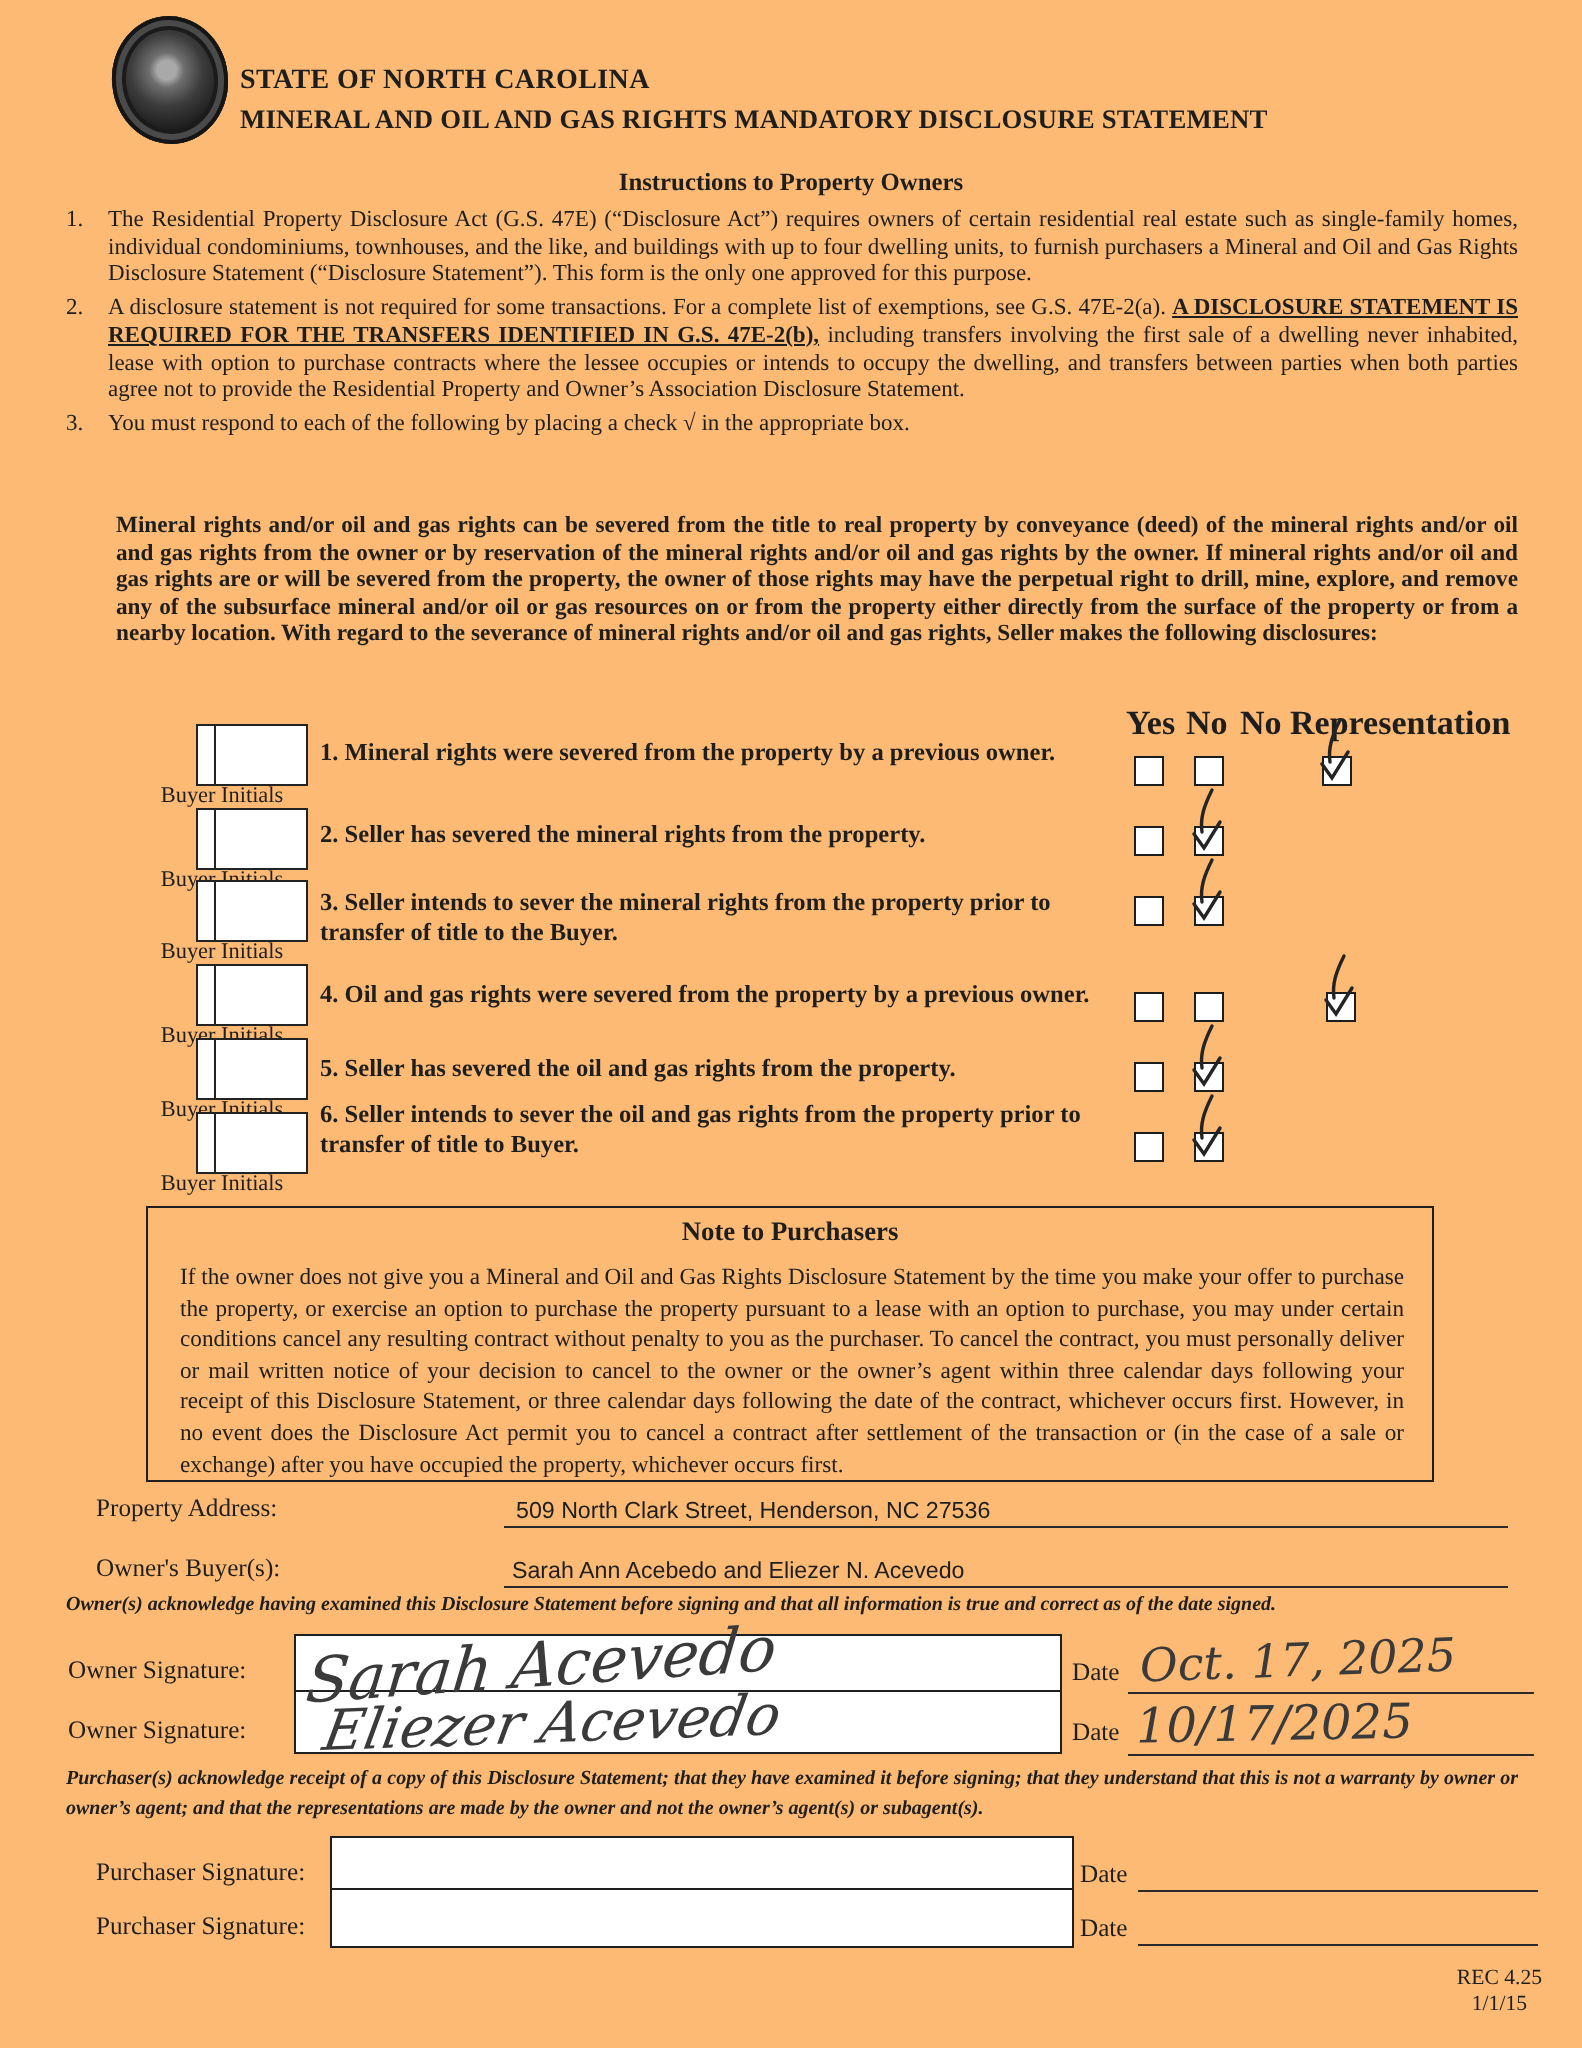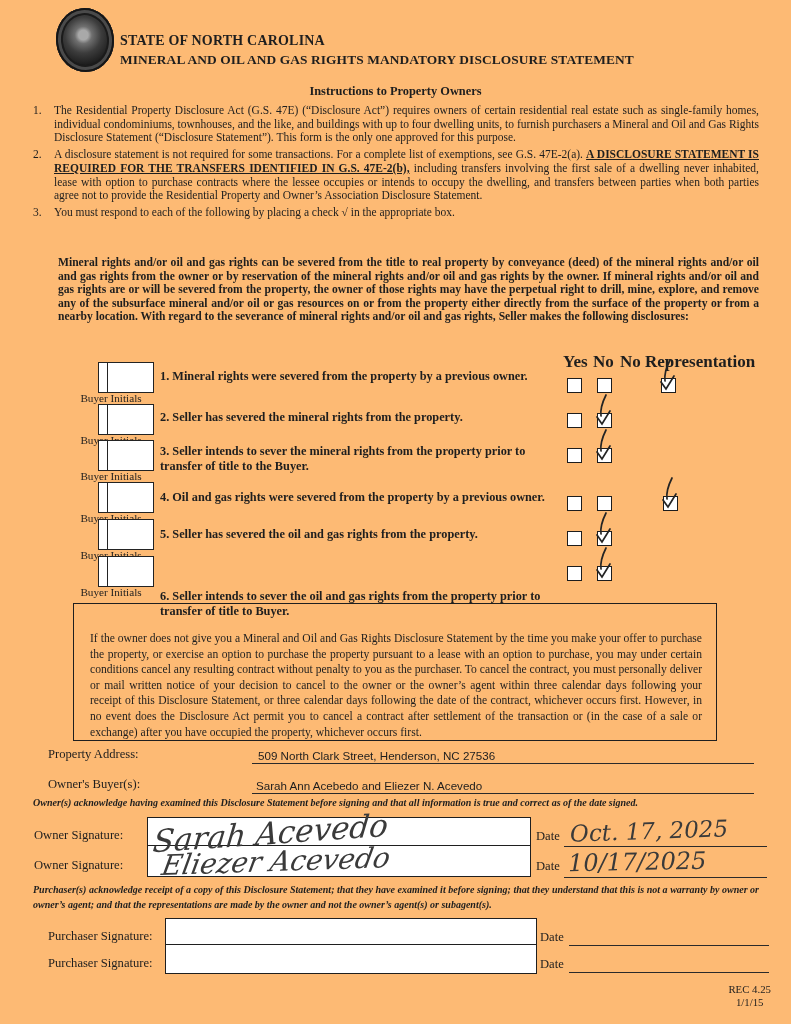--- a/index.html
+++ b/index.html
@@ -171,31 +171,32 @@
         </svg>
     </div>
   </div>
 
   <div>
     <div class="initpair" style="top:556px;">
       <div class="ibox"></div>
       <div class="ibox b2"></div>
       <div class="ilabel">Buyer Initials</div>
     </div>
-    <div class="itext" style="top:589px;">6. Seller intends to sever the oil and gas rights from the property prior to transfer of title to Buyer.</div>
+    <div class="itext" style="top:550px;">6. Seller intends to sever the oil and gas rights from the property prior to transfer of title to Buyer.</div>
     <div class="cb" style="left:567px;top:566px;"></div>
     <div class="cb" style="left:597px;top:566px;">
       <svg class="tick" viewBox="0 0 25 37">
           <path d="M13,2 C9,10 7,16 8,23"></path>
           <path d="M4,24 L9,31 L17,18"></path>
         </svg>
     </div>
   </div>
 
   <div class="notebox">
+    <div class="notetitle">Note to Purchasers</div>
     <div class="notebody">If the owner does not give you a Mineral and Oil and Gas Rights Disclosure Statement by the time you make your offer to purchase the property, or exercise an option to purchase the property pursuant to a lease with an option to purchase, you may under certain conditions cancel any resulting contract without penalty to you as the purchaser. To cancel the contract, you must personally deliver or mail written notice of your decision to cancel to the owner or the owner’s agent within three calendar days following your receipt of this Disclosure Statement, or three calendar days following the date of the contract, whichever occurs first. However, in no event does the Disclosure Act permit you to cancel a contract after settlement of the transaction or (in the case of a sale or exchange) after you have occupied the property, whichever occurs first.</div>
   </div>
 
   <div class="lbl" style="left:48px;top:747px;">Property Address:</div>
   <div class="val" style="left:258px;top:749px;">509 North Clark Street, Henderson, NC 27536</div>
   <div class="uline" style="left:252px;top:748px;width:502px;height:15px;"></div>
 
   <div class="lbl" style="left:48px;top:777px;">Owner's Buyer(s):</div>
   <div class="val" style="left:256px;top:779px;">Sarah Ann Acebedo and Eliezer N. Acevedo</div>
   <div class="uline" style="left:252px;top:778px;width:502px;height:15px;"></div>

